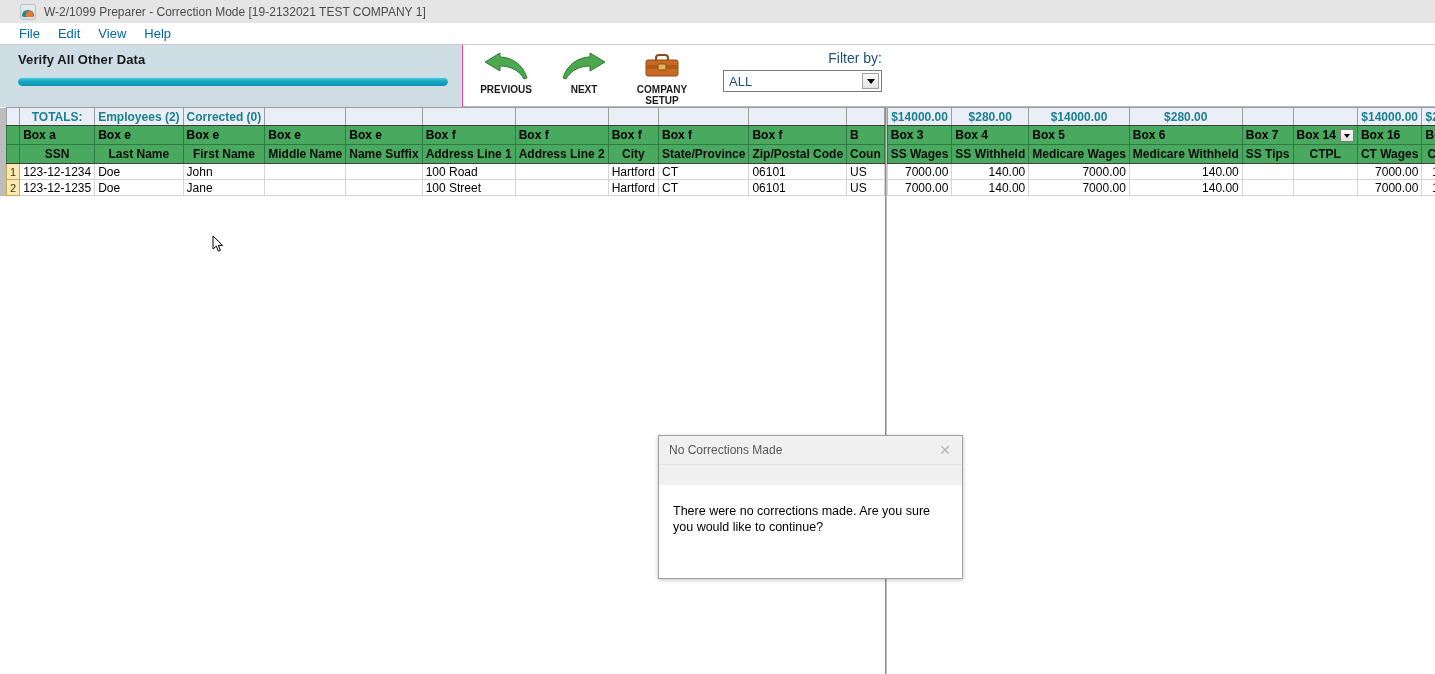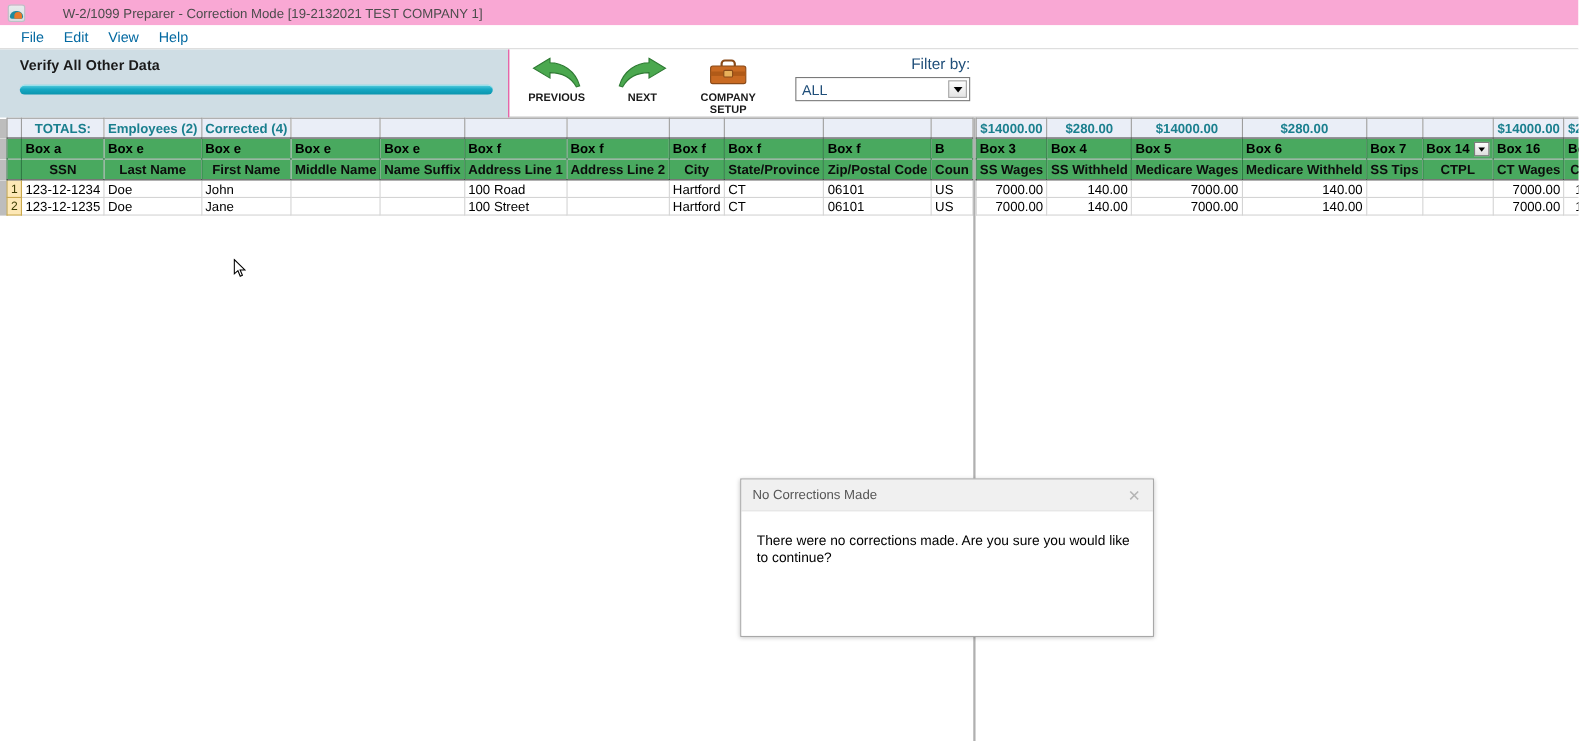--- a/index.html
+++ b/index.html
@@ -7,26 +7,25 @@
     margin: 0; padding: 0;
     width: 1435px; height: 674px;
     overflow: hidden;
     background: #ffffff;
     font-family: "Liberation Sans", sans-serif;
   }
 
   
   #titlebar {
     height: 23px;
-    background: #f9a8d4;
+    background: #e5e5e5;
     display: flex;
     align-items: center;
-    padding-left: 7px;
+    padding-left: 20px;
     border-bottom: 0px;
-    gap: 26px;
   }
   #app-icon {
     width: 16px; height: 16px;
     border-radius: 3px;
     background: linear-gradient(180deg,#e8eced 0%, #d8dfe1 100%);
     border: 1px solid #b9c3c6;
     position: relative;
     overflow: hidden;
     flex: none;
   }
@@ -244,27 +243,28 @@
   #splitter .grip {
     position: absolute;
     left: 1px; top: 445px;
     width: 4px; height: 26px;
     background: repeating-linear-gradient(180deg,#1b1b37 0 5px,#ffffff 5px 9px);
   }
 
   
   #dialog {
     position: absolute;
-    left: 673px; top: 328px;
-    width: 376px; height: 144px;
+    left: 658px; top: 328px;
+    width: 305px; height: 144px;
     background: #f0f0f0;
     border: 1px solid #a0a0a0;
     box-shadow: 0 1px 4px rgba(0,0,0,.25);
     display: flex;
     flex-direction: column;
+    gap: 20px;
   }
   #dlg-titlebar {
     height: 29px;
     background: #f0f0f0;
     display: flex;
     align-items: center;
     justify-content: space-between;
     border-bottom: 1px solid #e2e2e2;
   }
   #dlg-title {
@@ -424,21 +424,21 @@
           <col style="width:88px">
         <col style="width:38px">
       </colgroup>
 
       <tbody>
           <tr class="totals">
         <td class="corner" style="background:#bdbdbd;border:none"></td>
         <td class="corner"></td>
         <td>TOTALS:</td>
         <td>Employees (2)</td>
-        <td>Corrected (4)</td>
+        <td>Corrected (0)</td>
         <td class="blank"></td>
         <td class="blank"></td>
         <td class="blank"></td>
         <td class="blank"></td>
         <td class="blank"></td>
         <td class="blank"></td>
         <td class="blank"></td>
         <td class="blank"></td>
       </tr>
 

